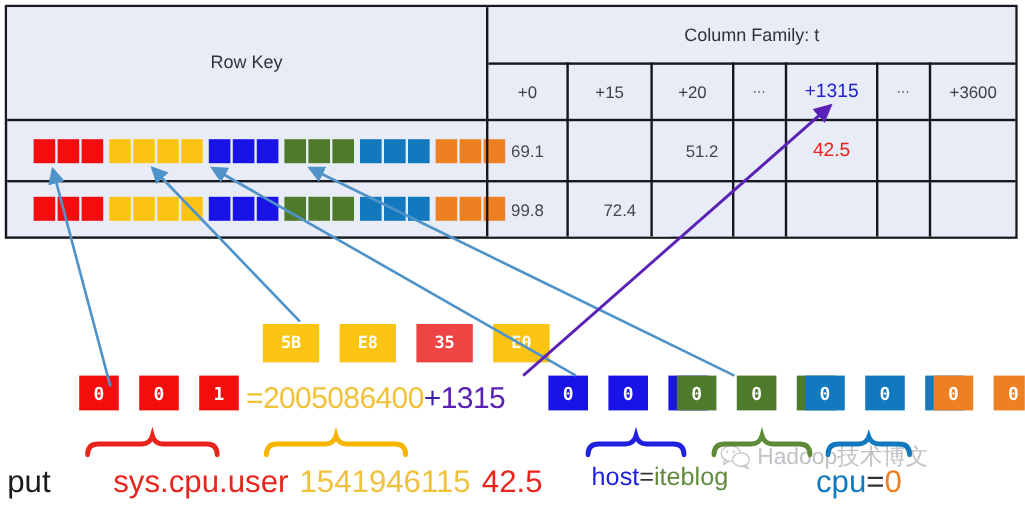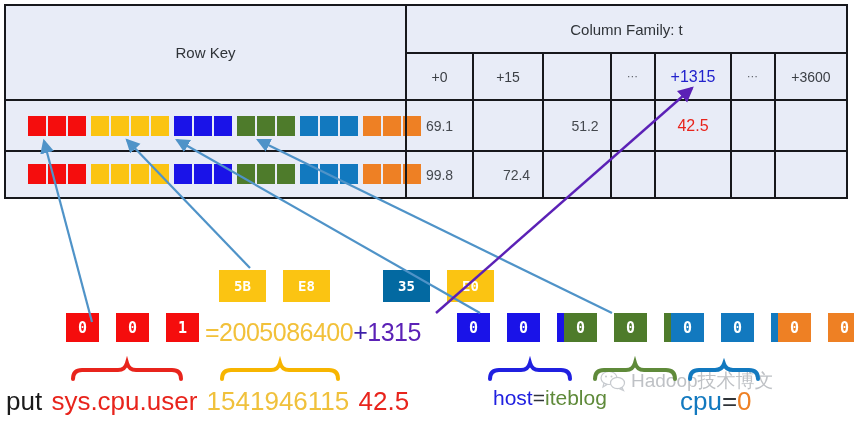--- a/index.html
+++ b/index.html
@@ -41,21 +41,21 @@
   .txt{position:absolute;white-space:nowrap;}
 
   #ts-expr{left:205px;top:318px;font-size:25px;letter-spacing:-0.5px;}
   #ts-expr .base{color:#f2c13a;}
   #ts-expr .plus{color:#3b1fa8;}
   #ts-expr .off{color:#5b21b6;}
 
   #cmdline{left:6px;top:386px;font-size:26px;}
   #cmdline span{margin-right:2px;}
   .c-put{color:#1b1b1b;}
-  .c-metric{color:#e8241c;}
+  .c-metric{color:#e8241c;margin-left:43px;}
   .c-ts{color:#f0c13c;}
   .c-val{color:#e8241c;}
 
   #taghost{left:493px;top:386px;font-size:21px;}
   #tagcpu{left:680px;top:386px;font-size:26px;}
   .c-hostk{color:#2020e0;}
   .c-eq{color:#2f3338;}
   .c-hostv{color:#5f8a3a;}
   .c-cpuk{color:#1279bf;}
   .c-cpuv{color:#ee8024;}
@@ -73,20 +73,21 @@
 <body>
 
 <div id="hbase-table">
 
   <div class="cell" id="rowkey-header">Row Key</div>
 
   <div class="cell" id="cf-header">Column Family: t</div>
 
   <div class="cell ts-head" style="left:401px;width:65px;">+0</div>
   <div class="cell ts-head" style="left:468px;width:68px;">+15</div>
+  <div class="cell ts-head" style="left:538px;width:66px;">+20</div>
   <div class="cell ts-head dots" style="left:606px;width:42px;">⋯</div>
   <div class="cell ts-head hl" style="left:650px;width:74px;">+1315</div>
   <div class="cell ts-head dots" style="left:726px;width:42px;">⋯</div>
   <div class="cell ts-head" style="left:770px;width:70px;">+3600</div>
 
   <div class="cell datacell" style="left:401px;top:95px;width:65px;height:49px;">69.1</div>
   <div class="cell datacell" style="left:468px;top:95px;width:68px;height:49px;"></div>
   <div class="cell datacell" style="left:538px;top:95px;width:82px;height:49px;">51.2</div>
   <div class="cell datacell" style="left:606px;top:95px;width:42px;height:49px;"></div>
   <div class="cell datacell red" style="left:650px;top:95px;width:74px;height:49px;">42.5</div>
@@ -163,21 +164,21 @@
   <div class="vline" style="left:536px;top:46px;height:145px;"></div>
   <div class="vline" style="left:604px;top:46px;height:145px;"></div>
   <div class="vline" style="left:648px;top:46px;height:145px;"></div>
   <div class="vline" style="left:724px;top:46px;height:145px;"></div>
   <div class="vline" style="left:768px;top:46px;height:145px;"></div>
 </div>
 
 <div class="numblock hexblock" id="hex-block" style="left:219px;top:270px;">
     <div class="nb" style="background: rgb(251, 196, 18);">5B</div>
     <div class="nb" style="background: rgb(251, 196, 18);">E8</div>
-    <div class="nb" style="background: #0369a1; margin-left: 36px;">35</div>
+    <div class="nb" style="background: #ef4444;">35</div>
     <div class="nb" style="background: rgb(251, 196, 18);">E0</div>
   </div>
 
 <div class="numblock" id="metric-block" style="left:66px;top:313px;">
     <div class="nb" style="background: rgb(245, 13, 13);">0</div>
     <div class="nb" style="background: rgb(245, 13, 13);">0</div>
     <div class="nb" style="background: rgb(245, 13, 13);">1</div>
   </div>
 
 <div class="numblock" id="tag-block-0" style="left:457px;top:313px;">

